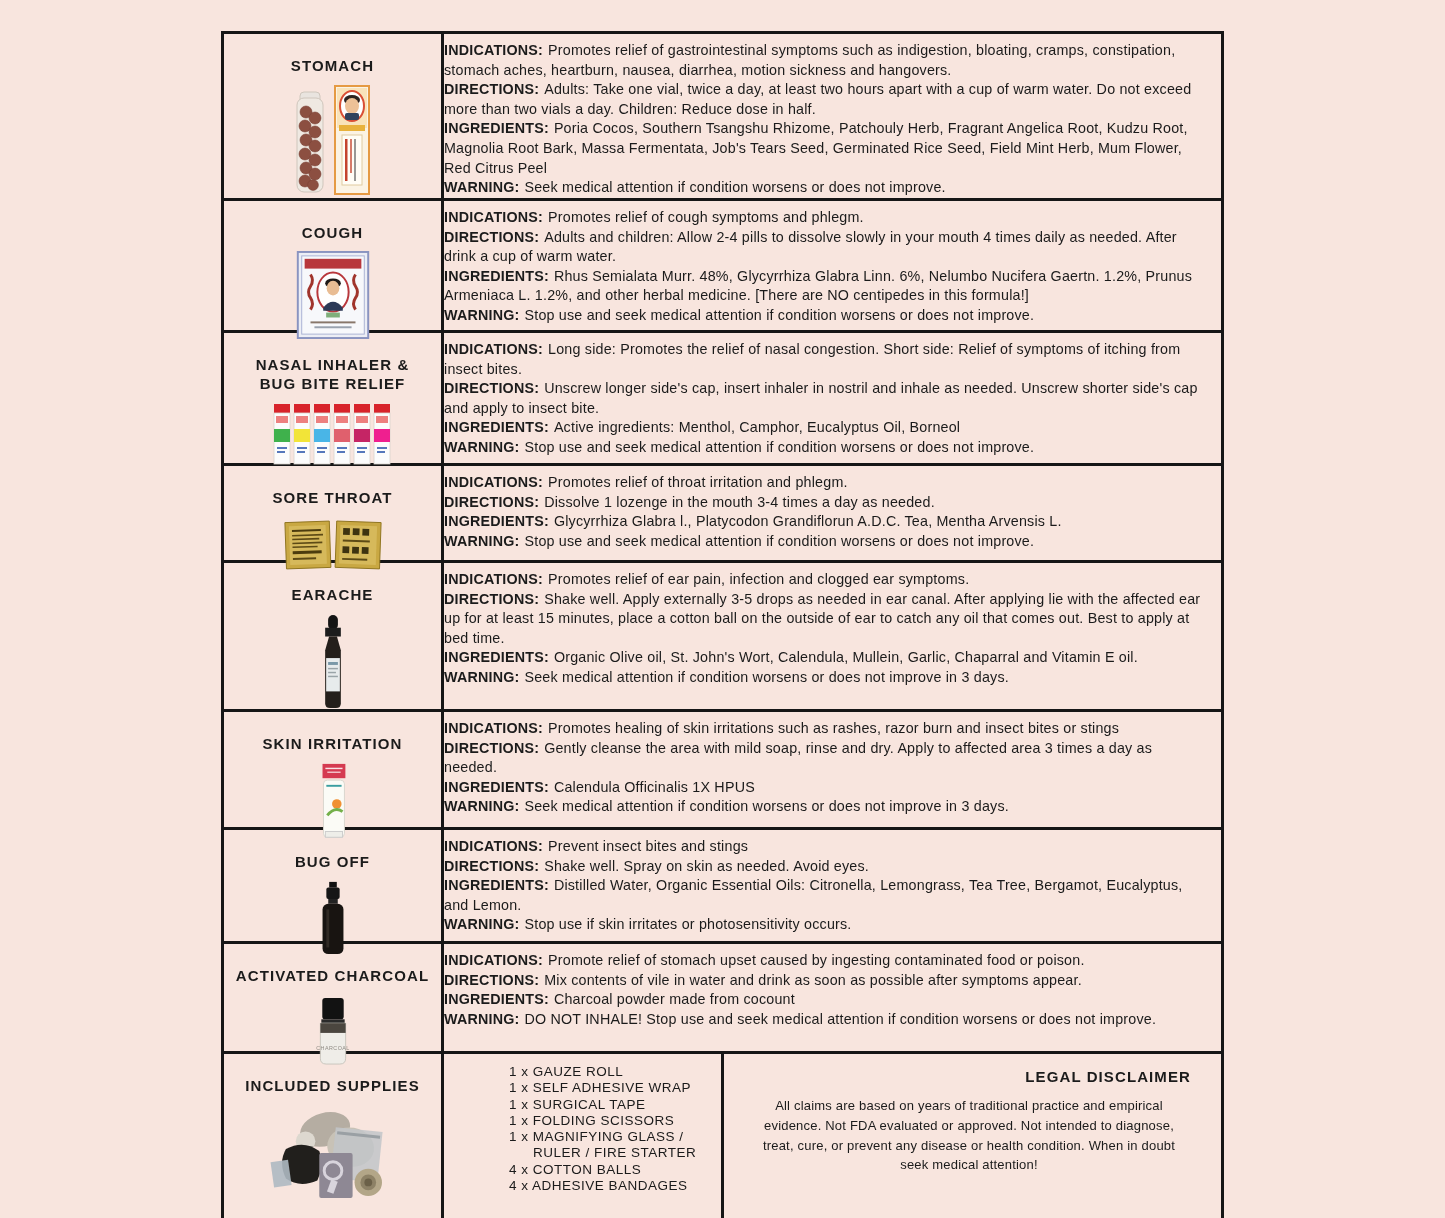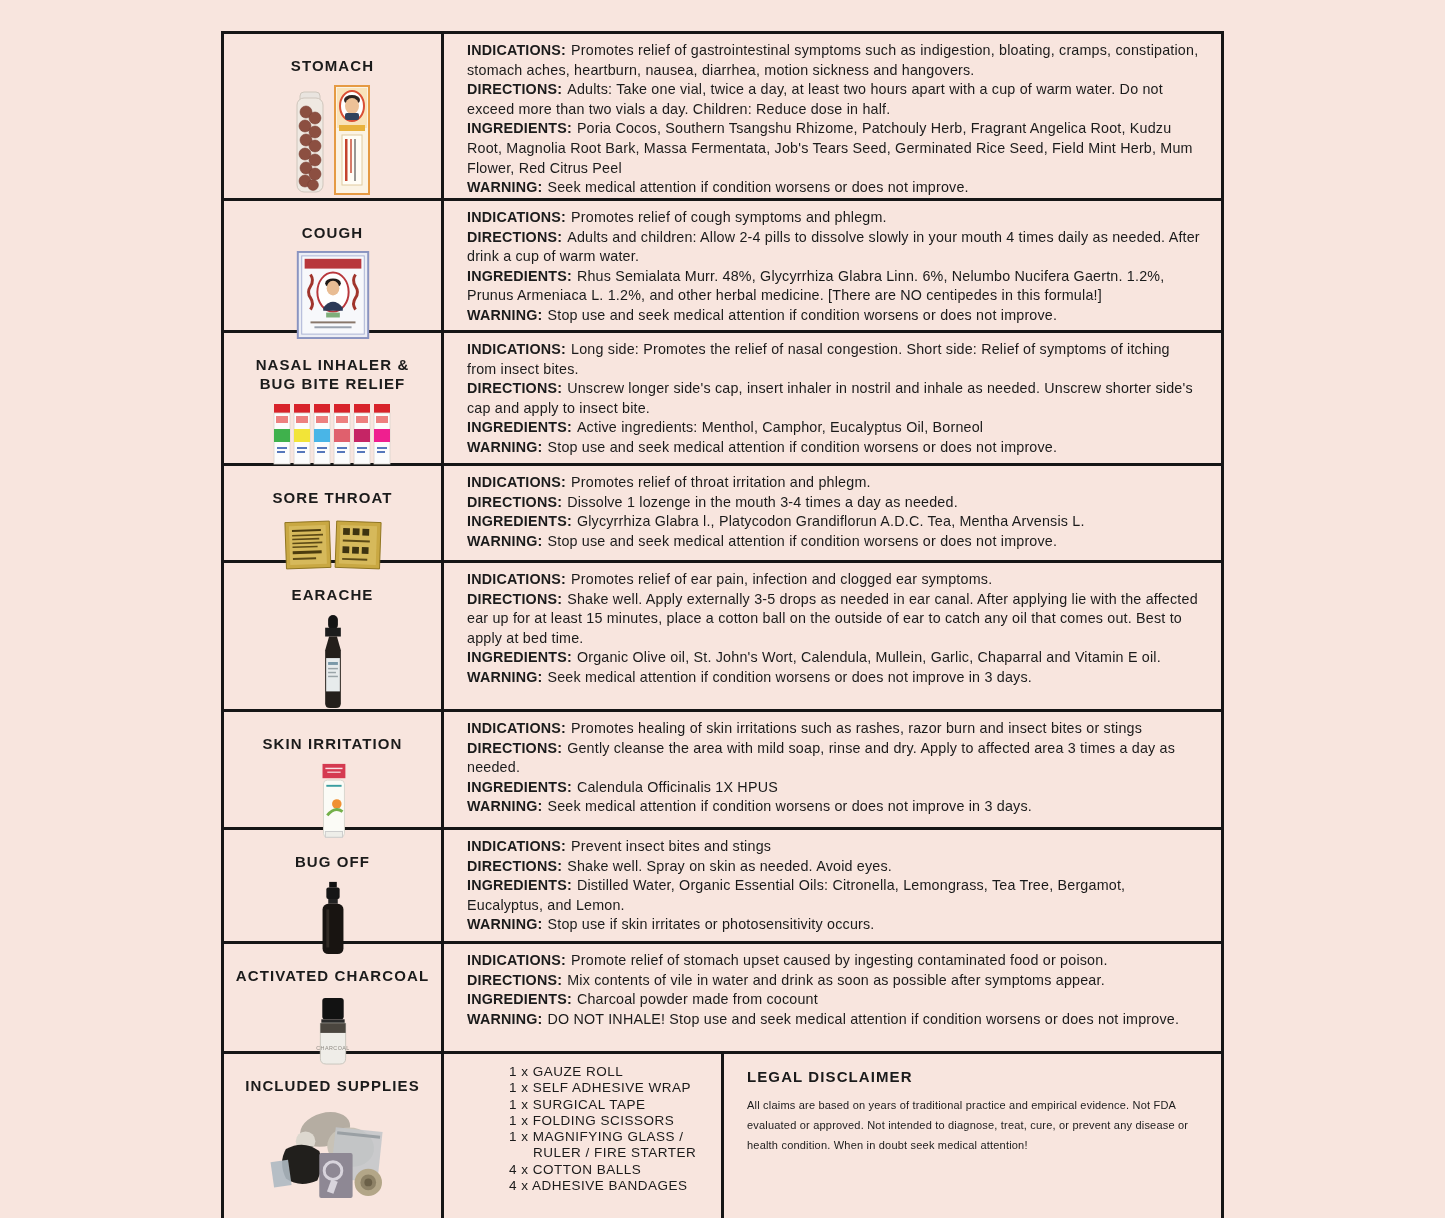--- a/index.html
+++ b/index.html
@@ -15,32 +15,32 @@
   .row{display:flex;border-bottom:3px solid #161616;box-sizing:border-box;}
   .row.last{border-bottom:none;}
   .r1{height:167px}.r2{height:132px}.r3{height:133px}.r4{height:97px}
   .r5{height:149px}.r6{height:118px}.r7{height:114px}.r8{height:110px}.r9{height:173px}
   .cell-head{
     width:220px;border-right:3px solid #161616;box-sizing:border-box;
     display:flex;flex-direction:column;align-items:center;padding-top:22px;
   }
   .row-title{font-weight:700;font-size:15px;letter-spacing:1.1px;text-align:center;line-height:19px;}
   .cell-head svg{margin-top:9px;flex:0 0 auto;}
-  .cell-body{flex:1;padding:7px 20px 5px 23px;box-sizing:border-box;}
+  .cell-body{flex:1;padding:7px 20px 5px 0;box-sizing:border-box;}
   .field{font-size:14.3px;line-height:19.6px;letter-spacing:0.2px;}
   .lbl{font-weight:700;margin-right:5px;}
   .cell-supplies{
     width:280px;border-right:3px solid #161616;box-sizing:border-box;
     padding:10px 6px 0 65px;
   }
   .sup-line{font-size:13.5px;line-height:16.3px;letter-spacing:0.5px;}
   .sup-indent{margin-left:24px;}
   .cell-disclaimer{flex:1;box-sizing:border-box;padding:14px 30px 0 23px;}
-  .disclaimer-title{text-align:left;font-weight:700;font-size:15px;letter-spacing:1.1px;margin-bottom:11px;}
-  .disclaimer-text{font-size:11px;line-height:19.8px;letter-spacing:0.2px;}
+  .disclaimer-title{text-align:right;font-weight:700;font-size:15px;letter-spacing:1.1px;margin-bottom:11px;}
+  .disclaimer-text{font-size:13px;line-height:19.8px;letter-spacing:0.2px;text-align:center;}
 </style>
 </head>
 <body>
 
 <div class="kit-table">
 
   <div class="row r1">
     <div class="cell-head">
       <div class="row-title">
         <div>STOMACH</div>

